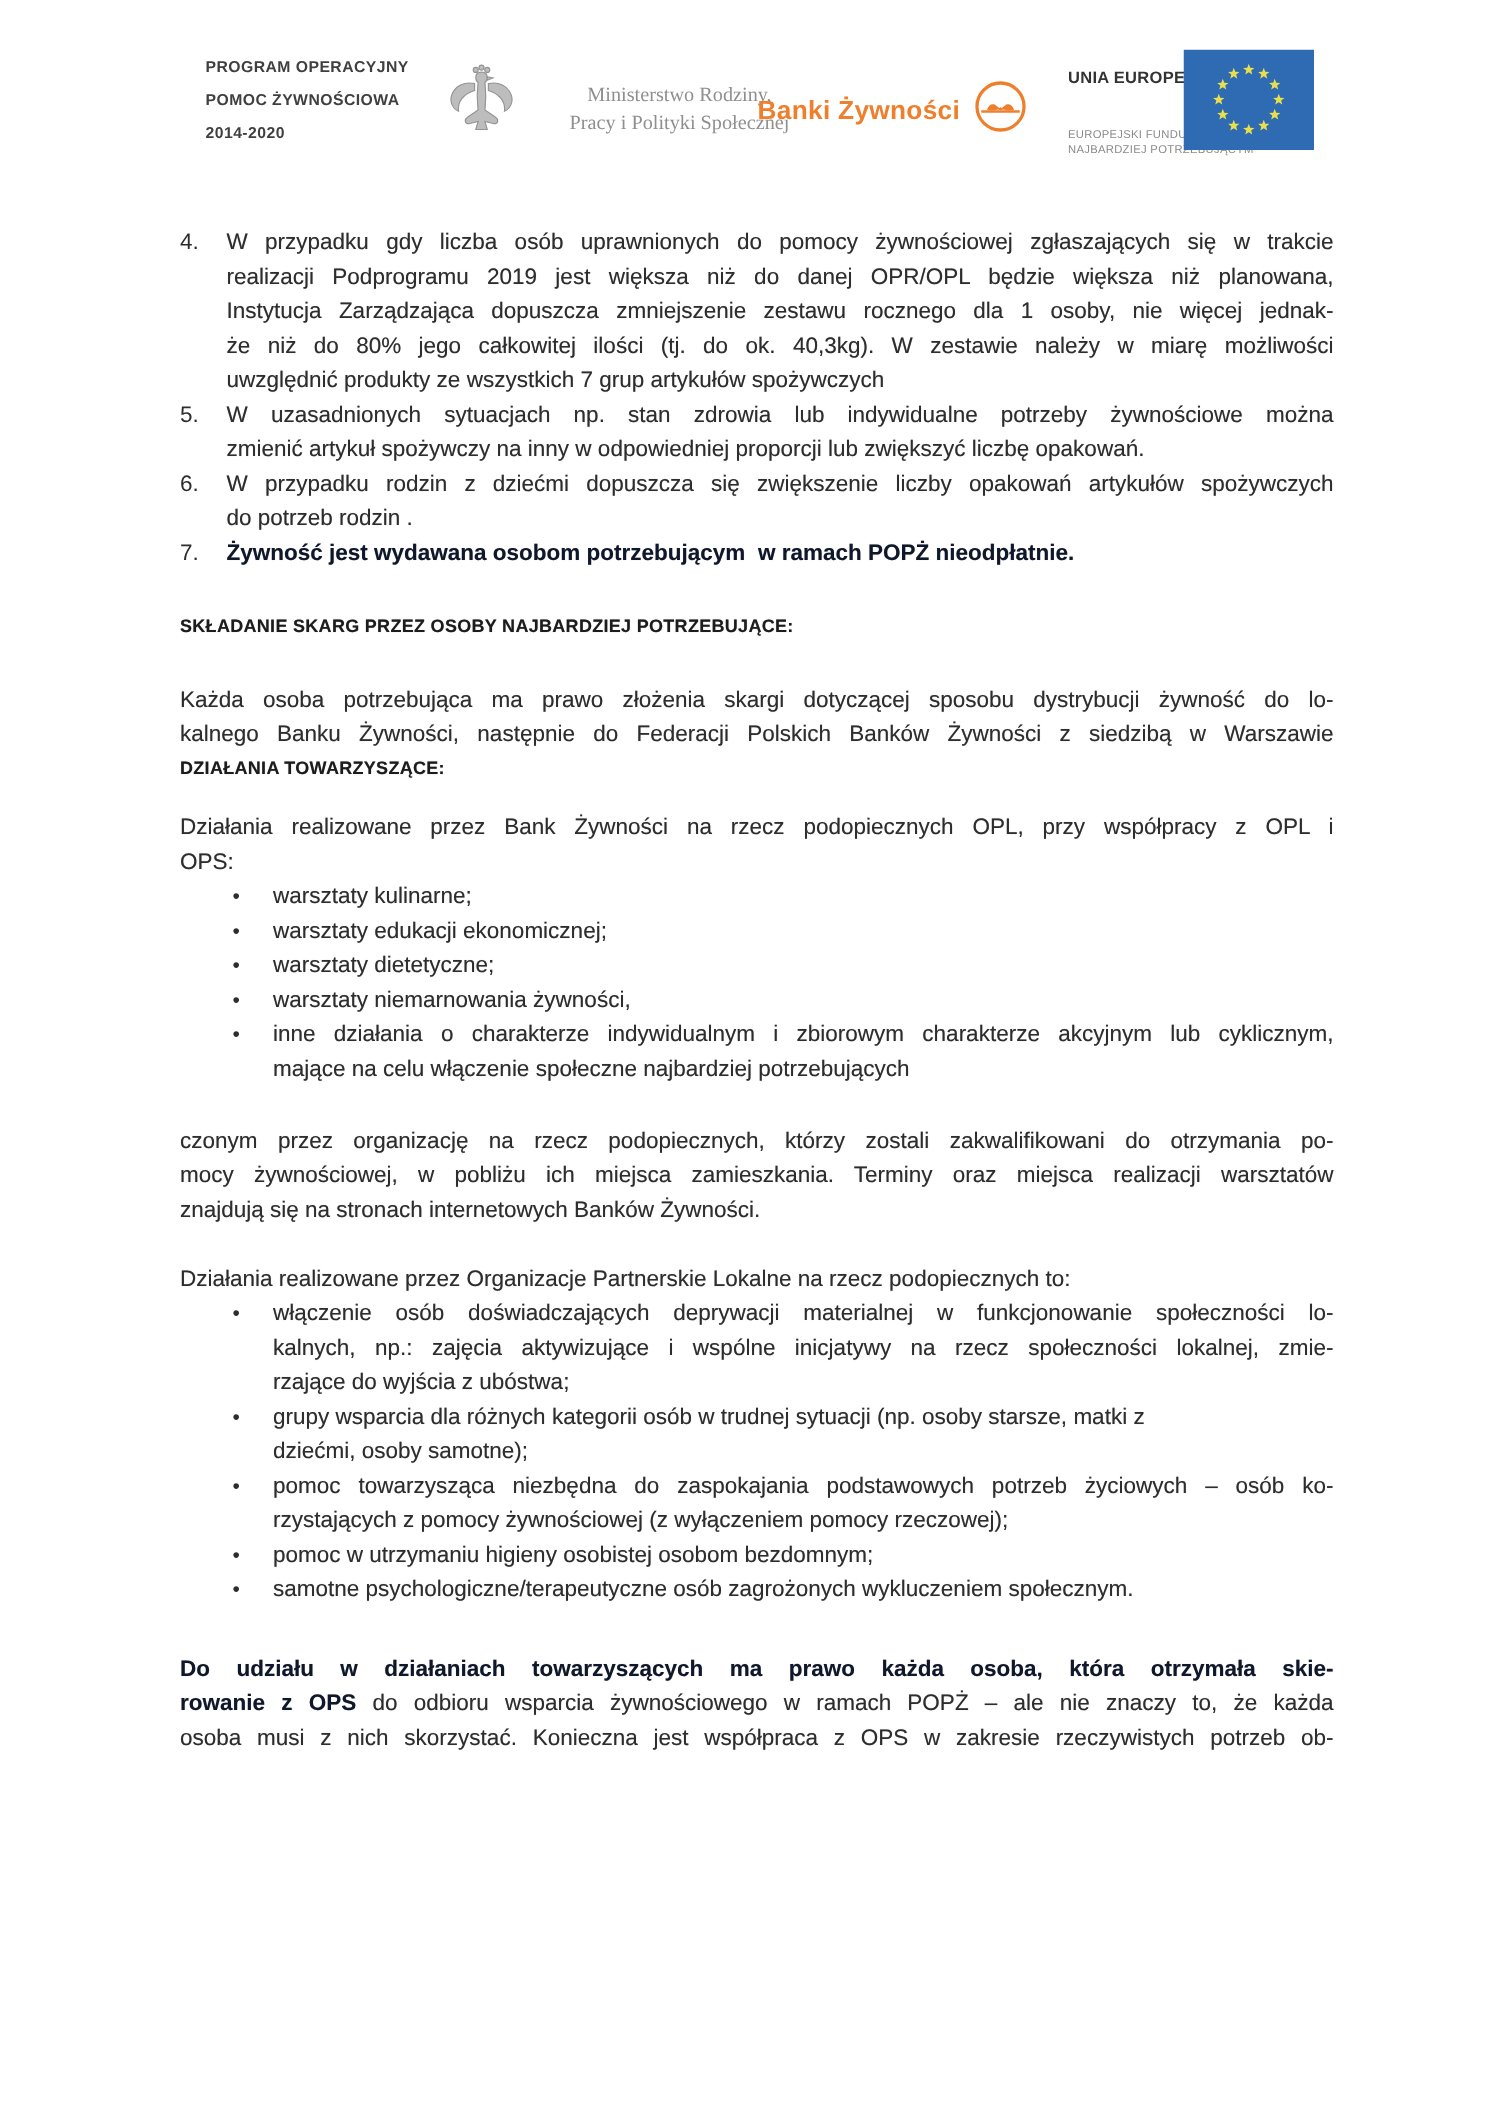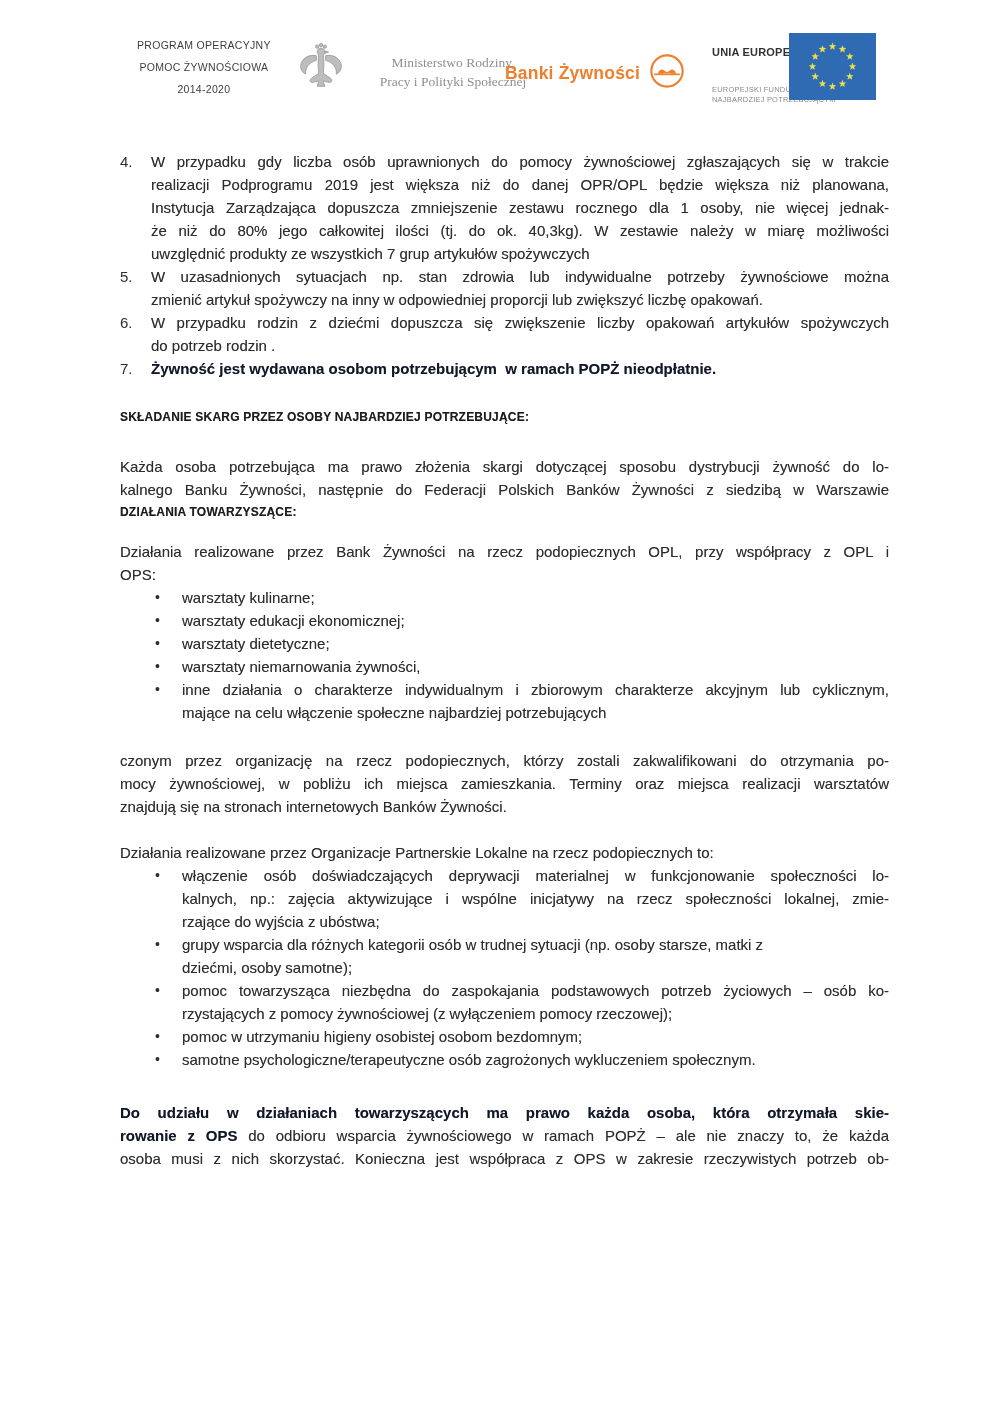--- a/index.html
+++ b/index.html
@@ -9,22 +9,22 @@
     font-family: "Liberation Sans", "DejaVu Sans", sans-serif;
     color: var(--text, #2d2d2d);
     overflow: hidden;
   }
   .page { position: relative; width: 999px; height: 1413px; background: #fff; }
 
   
   .hdr { position: relative; height: 115px; }
   .hdr-program {
     position: absolute; left: 137px; top: 34px;
-    font-size: 10.5px; font-weight: 400; letter-spacing: .3px;
-    color: #3f3f3f; line-height: 22px; text-align: center;
+    font-size: 10.5px; font-weight: 700; letter-spacing: .3px;
+    color: #3f3f3f; line-height: 22px;
   }
   .hdr-ministry { position: absolute; left: 298px; top: 42px; display: flex; gap: 9px; }
   .ministry-text {
     font-family: "Liberation Serif", "DejaVu Serif", serif;
     font-size: 13.5px; color: var(--logo-gray, #8f8f8f);
     line-height: 19px; text-align: center; padding-top: 11px; width: 200px;
   }
   .hdr-bz { position: absolute; left: 505px; top: 52px; display: flex; align-items: center; gap: 8px; }
   .bz-text { font-size: 17.5px; font-weight: 700; color: var(--accent-orange, #ee7f2d); letter-spacing: .2px; }
   .hdr-eu { position: absolute; left: 712px; top: 46px; }

